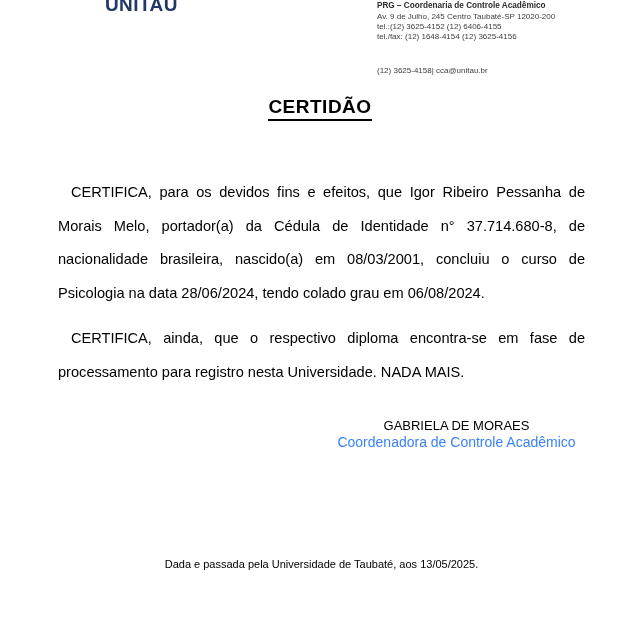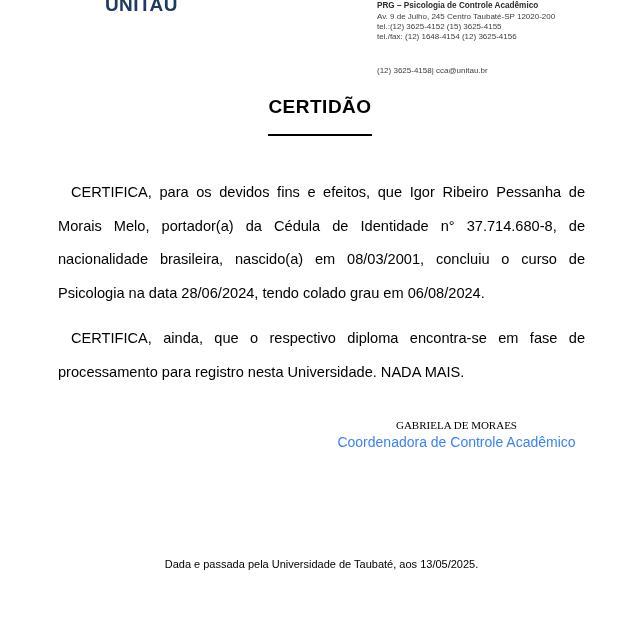--- a/index.html
+++ b/index.html
@@ -84,21 +84,21 @@
     top: 96px;
     width: 640px;
     text-align: center;
     font-size: 19px;
     font-weight: bold;
     letter-spacing: 0.5px;
     color: #000;
   }
   .doc-title span {
     border-bottom: 2px solid #000;
-    padding-bottom: 17px;
+    padding-bottom: 2px;
   }
 
   
   .body-block {
     position: absolute;
     left: 58px;
     top: 176px;
     width: 527px;
   }
   .para {
@@ -116,25 +116,24 @@
 
   
   .signature {
     position: absolute;
     left: 330px;
     top: 417px;
     width: 253px;
     text-align: center;
   }
   .sig-name {
-    font-size: 11px;
+    font-size: 13px;
     line-height: 17px;
     color: #000;
     white-space: nowrap;
-    font-family: Liberation Serif, serif;
   }
   .sig-role {
     font-size: 14px;
     line-height: 17px;
     color: #3b82f6;
     white-space: nowrap;
   }
 
   
   .closing {
@@ -153,23 +152,23 @@
 
 <div class="page">
 
   <div class="header">
 
     <div class="logo-wrap">
       <div class="logo-text">UNITAU</div>
     </div>
 
     <div class="contact-block">
-      <div class="contact-title">PRG – Psicologia de Controle Acadêmico</div>
+      <div class="contact-title">PRG – Coordenaria de Controle Acadêmico</div>
       <div class="contact-line">Av. 9 de Julho, 245 Centro Taubaté-SP 12020-200</div>
-      <div class="contact-line">tel.:(12) 3625-4152  (15) 3625-4155</div>
+      <div class="contact-line">tel.:(12) 3625-4152  (12) 6406-4155</div>
       <div class="contact-line">tel./fax: (12) 1648-4154 (12) 3625-4156</div>
       <div class="contact-email">(12) 3625-4158| cca@unitau.br</div>
     </div>
 
   </div>
 
   <div class="doc-title">
     <span>CERTIDÃO</span>
   </div>
 

